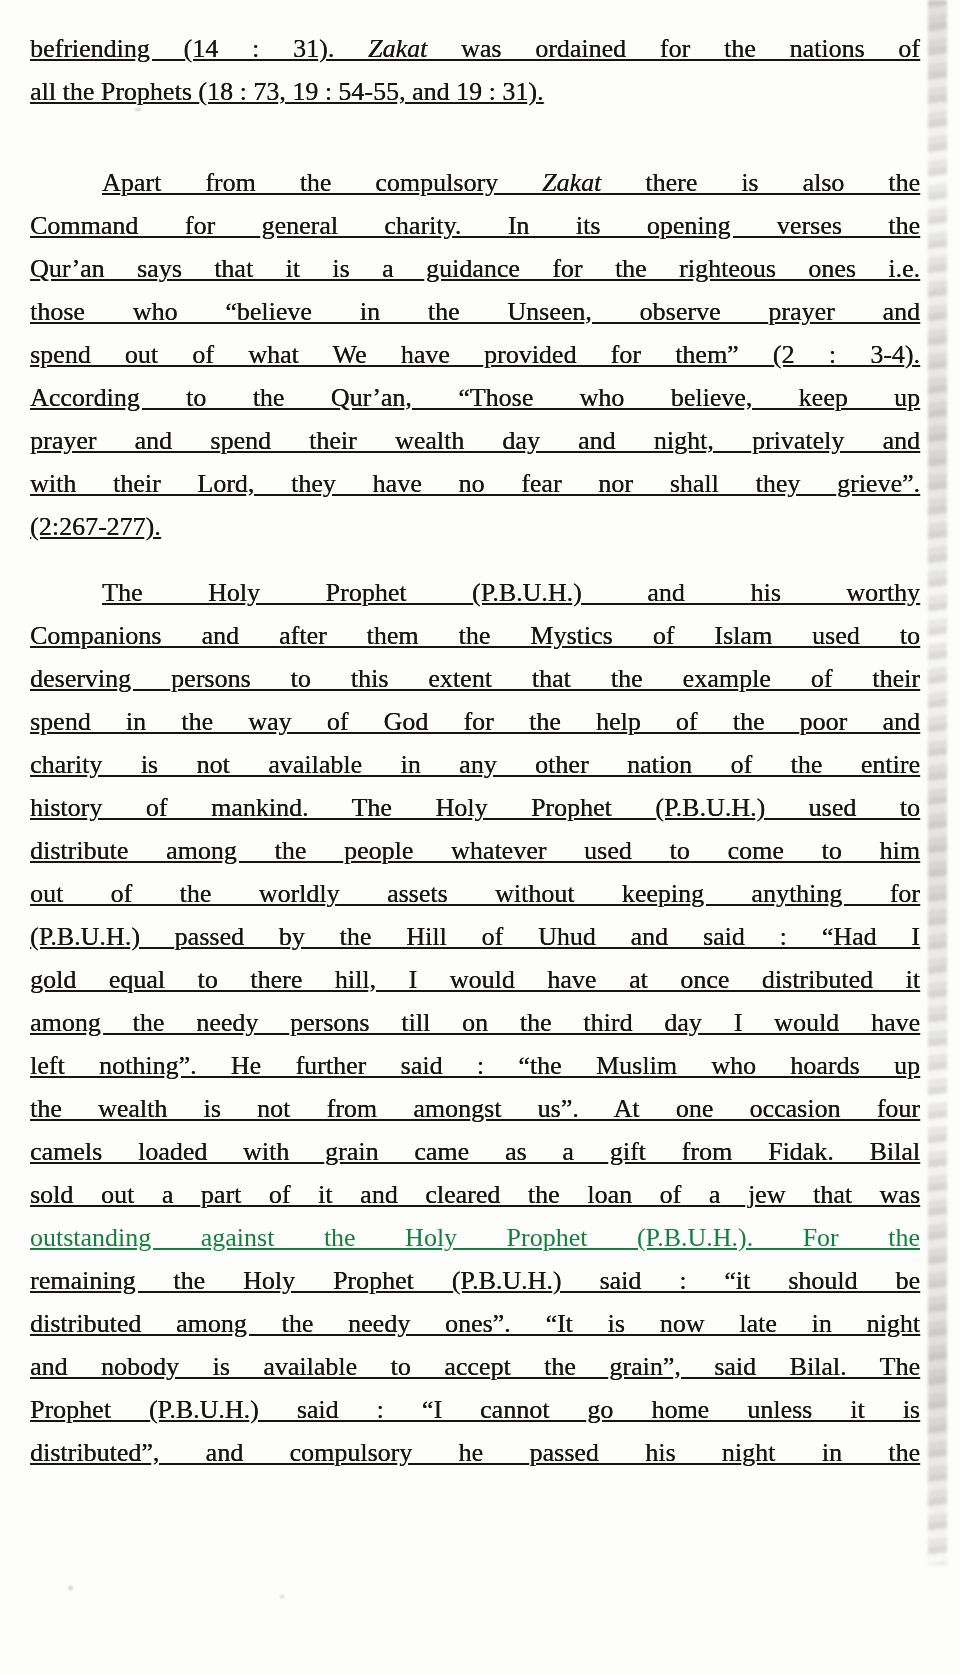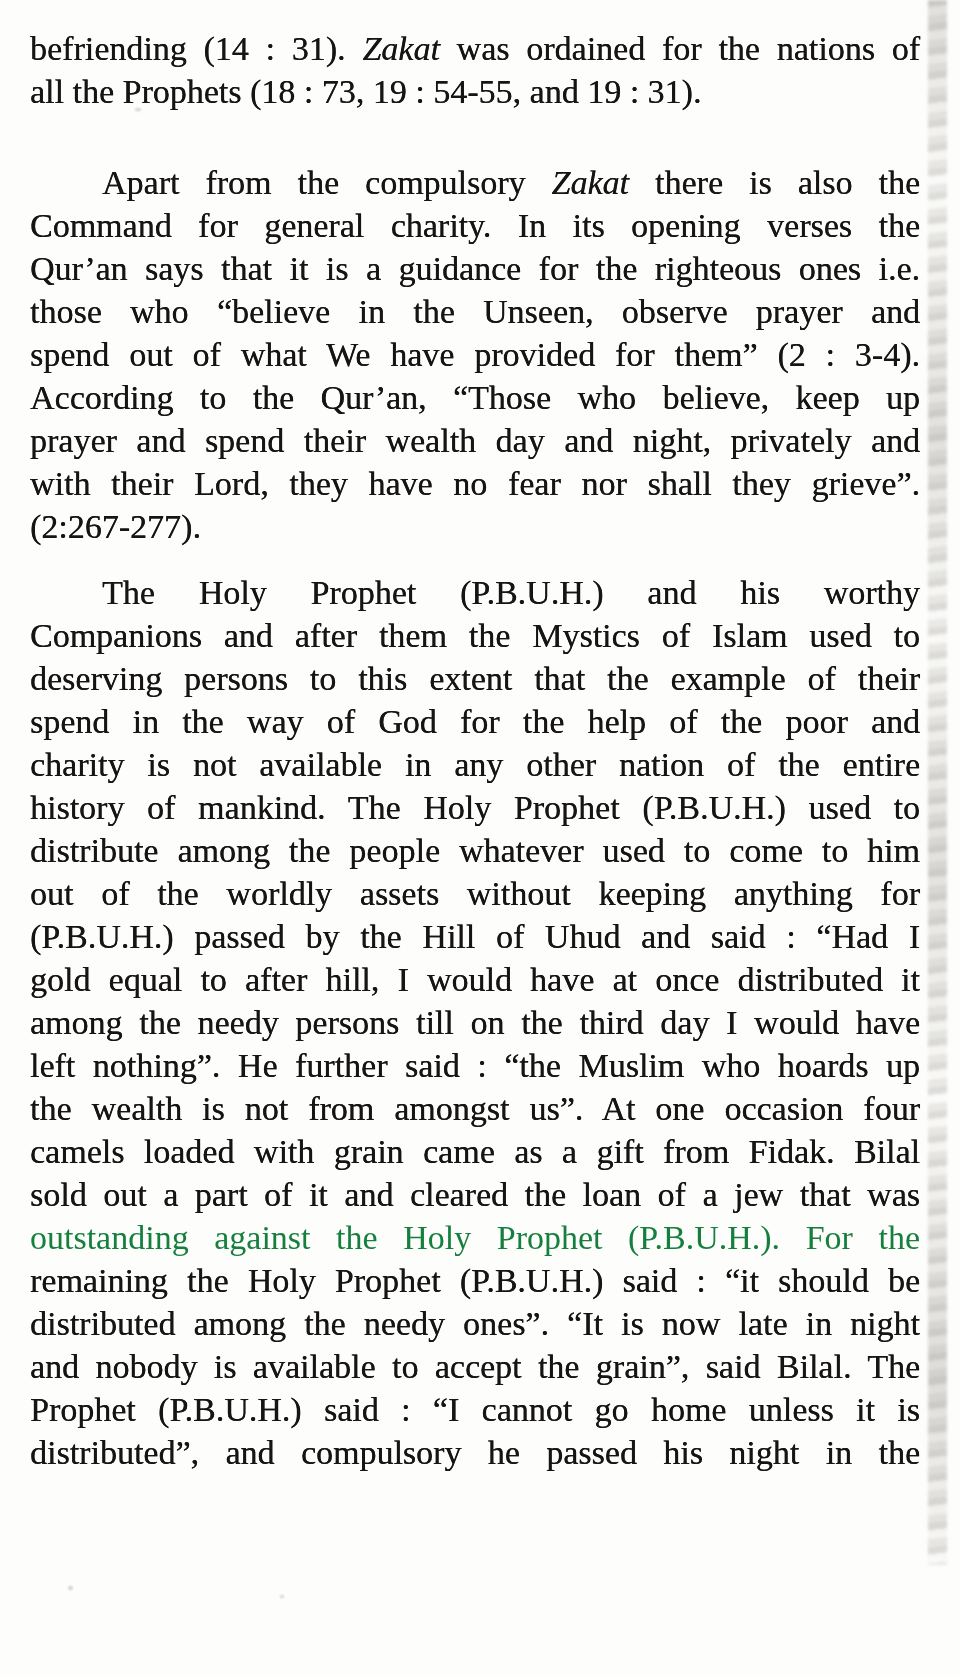--- a/index.html
+++ b/index.html
@@ -19,24 +19,25 @@
   .text-block {
     position: absolute;
     left: 30px;
     top: 27px;
     width: 890px;
   }
   .para { margin: 0; }
   .line {
     height: 43px;
     line-height: 43px;
-    font-size: 34px;
+    font-size: 26px;
     text-align: left;
     white-space: normal;
     text-shadow: 0.25px 0 0 currentColor;
+    text-decoration: underline;
   }
   .line.j {
     text-align: justify;
     text-align-last: justify;
     text-justify: inter-word;
   }
   .line.indent { padding-left: 72px; }
   .line.faded { color: #15803d; text-shadow: none; }
   .it { font-style: italic; }
   .page-number {
@@ -102,21 +103,21 @@
       <div class="para" style="margin-top: 23px;">
         <div class="line j indent"><span>The Holy Prophet (P.B.U.H.) and his worthy</span></div>
         <div class="line j"><span>Companions and after them the Mystics of Islam used to</span></div>
         <div class="line j"><span>deserving persons to this extent that the example of their</span></div>
         <div class="line j"><span>spend in the way of God for the help of the poor and</span></div>
         <div class="line j"><span>charity is not available in any other nation of the entire</span></div>
         <div class="line j"><span>history of mankind. The Holy Prophet (P.B.U.H.)  used to</span></div>
         <div class="line j"><span>distribute among the people whatever used to come to him</span></div>
         <div class="line j"><span>out of the worldly assets without keeping anything for</span></div>
         <div class="line j"><span>(P.B.U.H.) passed by the Hill of Uhud and said : “Had I</span></div>
-        <div class="line j"><span>gold equal to after hill, I would have at once distributed it</span></div>
+        <div class="line j"><span>gold equal to there hill, I would have at once distributed it</span></div>
         <div class="line j"><span>among the needy persons till on the third day I would have</span></div>
         <div class="line j"><span>left nothing”. He further said : “the Muslim who hoards up</span></div>
         <div class="line j"><span>the wealth is not from amongst us”. At one occasion four</span></div>
         <div class="line j"><span>camels loaded with grain came as a gift from Fidak. Bilal</span></div>
         <div class="line j"><span>sold out a part of it and cleared the loan of a jew that was</span></div>
         <div class="line j faded"><span>outstanding against the Holy Prophet (P.B.U.H.). For the</span></div>
         <div class="line j"><span>remaining the Holy Prophet (P.B.U.H.) said : “it should be</span></div>
         <div class="line j"><span>distributed among the needy ones”. “It is now late in night</span></div>
         <div class="line j"><span>and nobody is available to accept the grain”, said Bilal. The</span></div>
         <div class="line j"><span>Prophet (P.B.U.H.) said : “I cannot go home unless it is</span></div>

